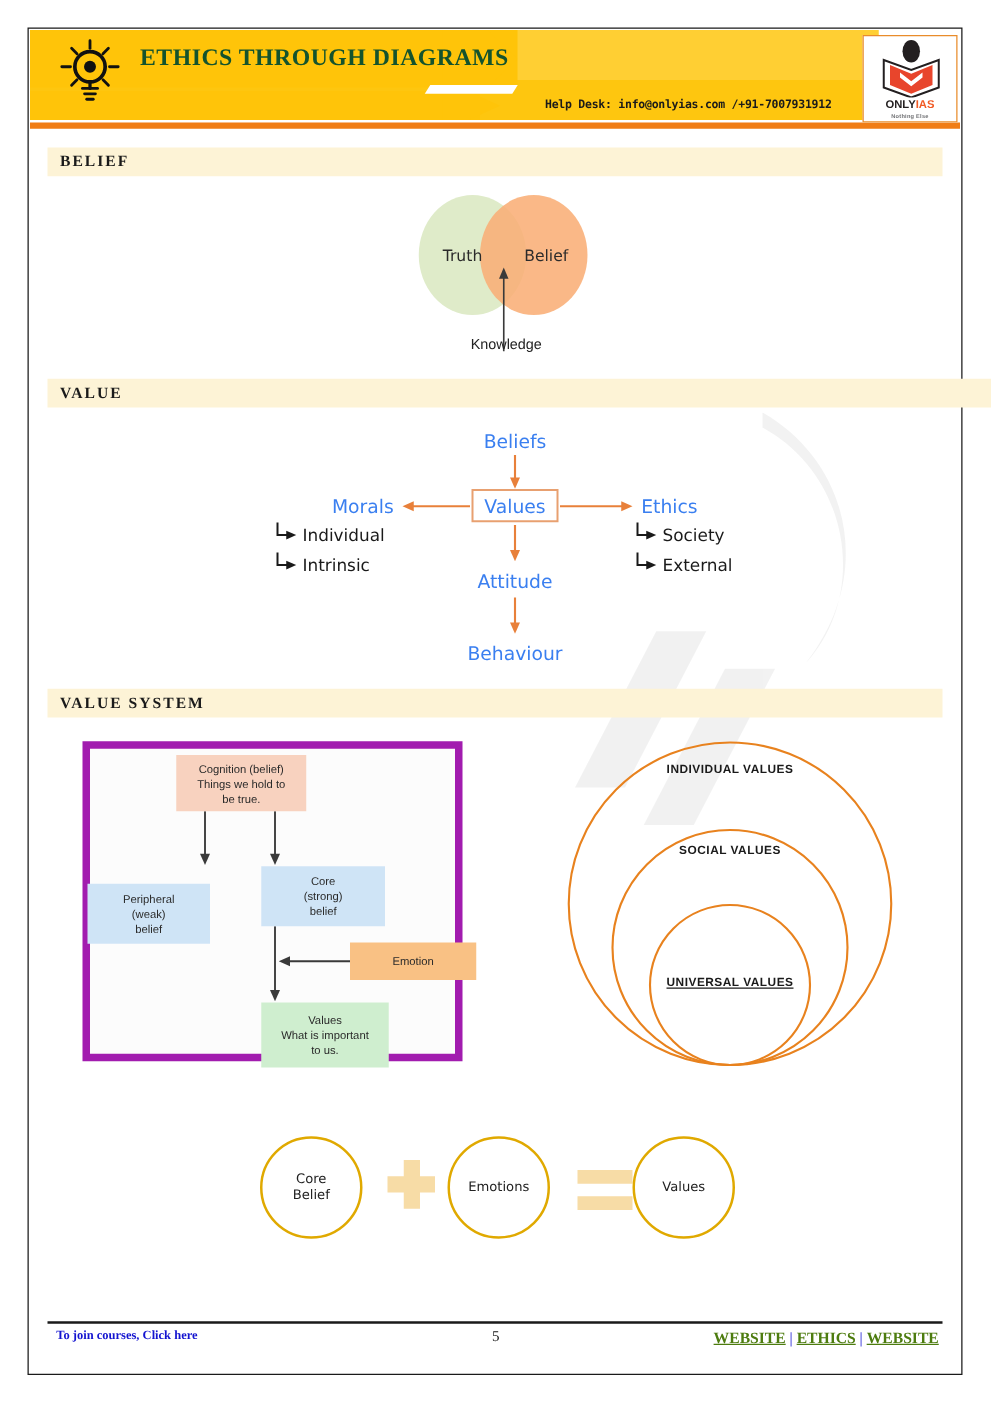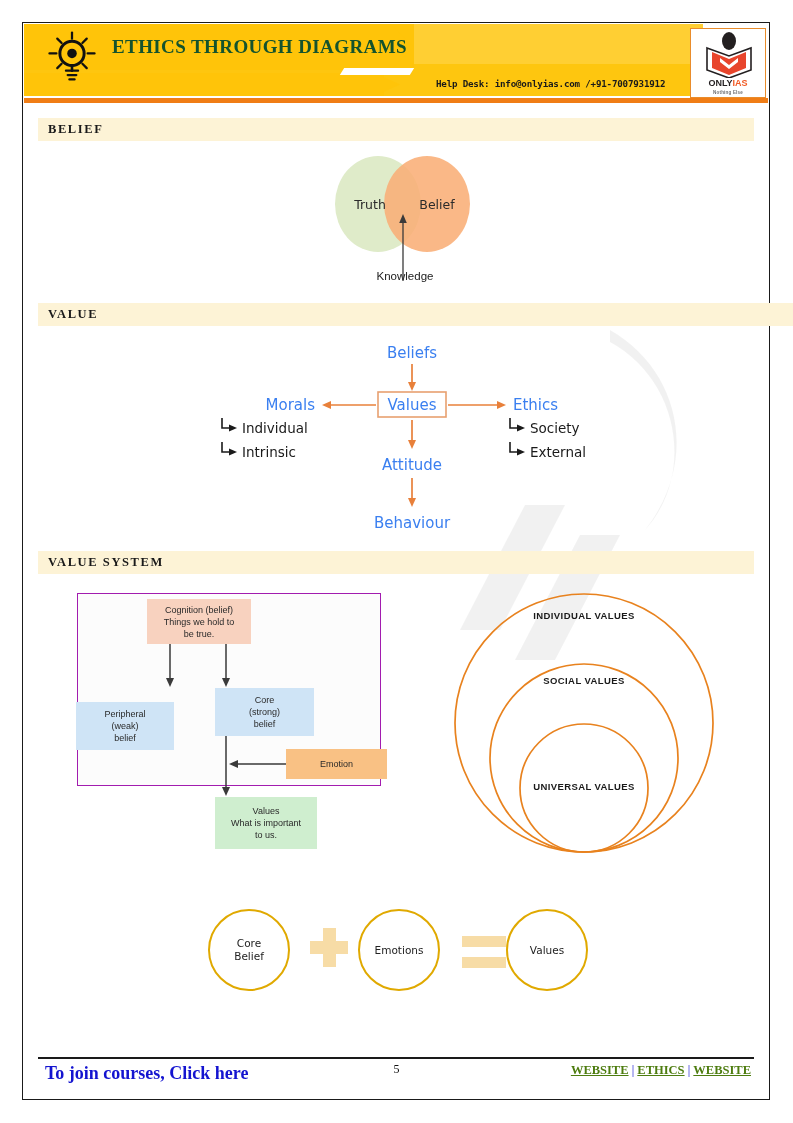--- a/index.html
+++ b/index.html
@@ -53,22 +53,22 @@
 
   
   .venn-wrap{position:absolute;left:300px;top:148px;width:200px;height:145px;}
   .knowledge-lbl{position:absolute;left:330px;top:270px;width:150px;text-align:center;
                  font-size:11.5px;color:#222;}
 
   
   .value-wrap{position:absolute;left:200px;top:330px;width:420px;height:215px;}
 
   
-  .flow{position:absolute;left:66px;top:593px;width:304px;height:193px;
-        background:#fcfcfc;border:1px solid #a21caf;box-sizing:border-box;margin-left:11px;}
+  .flow{position:absolute;left:66px;top:593px;width:304px;height:256px;
+        background:#fcfcfc;border:6px solid #a21caf;box-sizing:border-box;}
   .fbox{position:absolute;box-sizing:border-box;display:flex;align-items:center;
         justify-content:center;text-align:center;font-size:9px;line-height:12px;color:#2a2a2a;}
   .fb-cog{left:69px;top:5px;width:104px;height:45px;background:#f8d2bf;}
   .fb-per{left:-2px;top:108px;width:98px;height:48px;background:#cfe4f6;}
   .fb-core{left:137px;top:94px;width:99px;height:48px;background:#cfe4f6;}
   .fb-emo{left:208px;top:155px;width:101px;height:30px;background:#f9c184;}
   .fb-val{left:137px;top:203px;width:102px;height:52px;background:#cfeecf;}
 
   
   .circles{position:absolute;left:448px;top:588px;width:272px;height:272px;}
@@ -80,21 +80,21 @@
   .eq-circle{position:absolute;border:2.5px solid #e0a900;border-radius:50%;
              display:flex;align-items:center;justify-content:center;text-align:center;
              font-family:"DejaVu Sans",sans-serif;font-size:10.5px;color:#222;line-height:13px;
              box-sizing:border-box;}
   .plus-v{position:absolute;background:#f7dca6;}
   .eq-bar{position:absolute;background:#f7dca6;width:44px;height:11px;}
 
   
   .foot-rule{position:absolute;left:38px;top:1057px;width:716px;height:1.5px;background:#1a1a1a;}
   .foot-left{position:absolute;left:45px;top:1063px;font-family:"Liberation Serif",serif;
-             font-size:18px;font-weight:bold;color:#1414d0;}
+             font-size:10px;font-weight:bold;color:#1414d0;}
   .foot-page{position:absolute;left:0;right:0;top:1062px;text-align:center;
              font-family:"Liberation Serif",serif;font-size:12px;color:#111;}
   .foot-right{position:absolute;right:42px;top:1063px;font-family:"Liberation Serif",serif;
               font-size:12.5px;font-weight:bold;color:#1414d0;white-space:nowrap;}
   .foot-right a{color:#4d7c0f;text-decoration:underline;}
   .foot-sep{color:#1414d0;text-decoration:none;font-weight:normal;}
 </style>
 </head>
 <body>
 
@@ -264,21 +264,21 @@
   <div class="circles">
     <svg width="272" height="272" viewBox="0 0 272 272">
       <circle cx="136" cy="135" r="129" fill="none" stroke="#e8821e" stroke-width="1.7"></circle>
       <circle cx="136" cy="170" r="94" fill="none" stroke="#e8821e" stroke-width="1.7"></circle>
       <circle cx="136" cy="200" r="64" fill="none" stroke="#e8821e" stroke-width="1.7"></circle>
     </svg>
     <div class="cc-lbl" style="left:56px;top:21px;" style2="">INDIVIDUAL
 VALUES</div>
     <div class="cc-lbl" style="left:56px;top:86px;">SOCIAL
 VALUES</div>
-    <div class="cc-lbl" style="left:56px;top:192px;">UNIVERSAL
+    <div class="cc-lbl" style="left:56px;top:192px;text-decoration:underline;">UNIVERSAL
 VALUES</div>
   </div>
 
   <div class="eq">
     <div class="eq-circle" style="left:8px;top:4px;width:82px;height:82px;">
       <span style="white-space:pre-line">Core
 Belief</span>
     </div>
     <div>
       <div class="plus-v" style="left:110px;top:36px;width:38px;height:13px;"></div>

